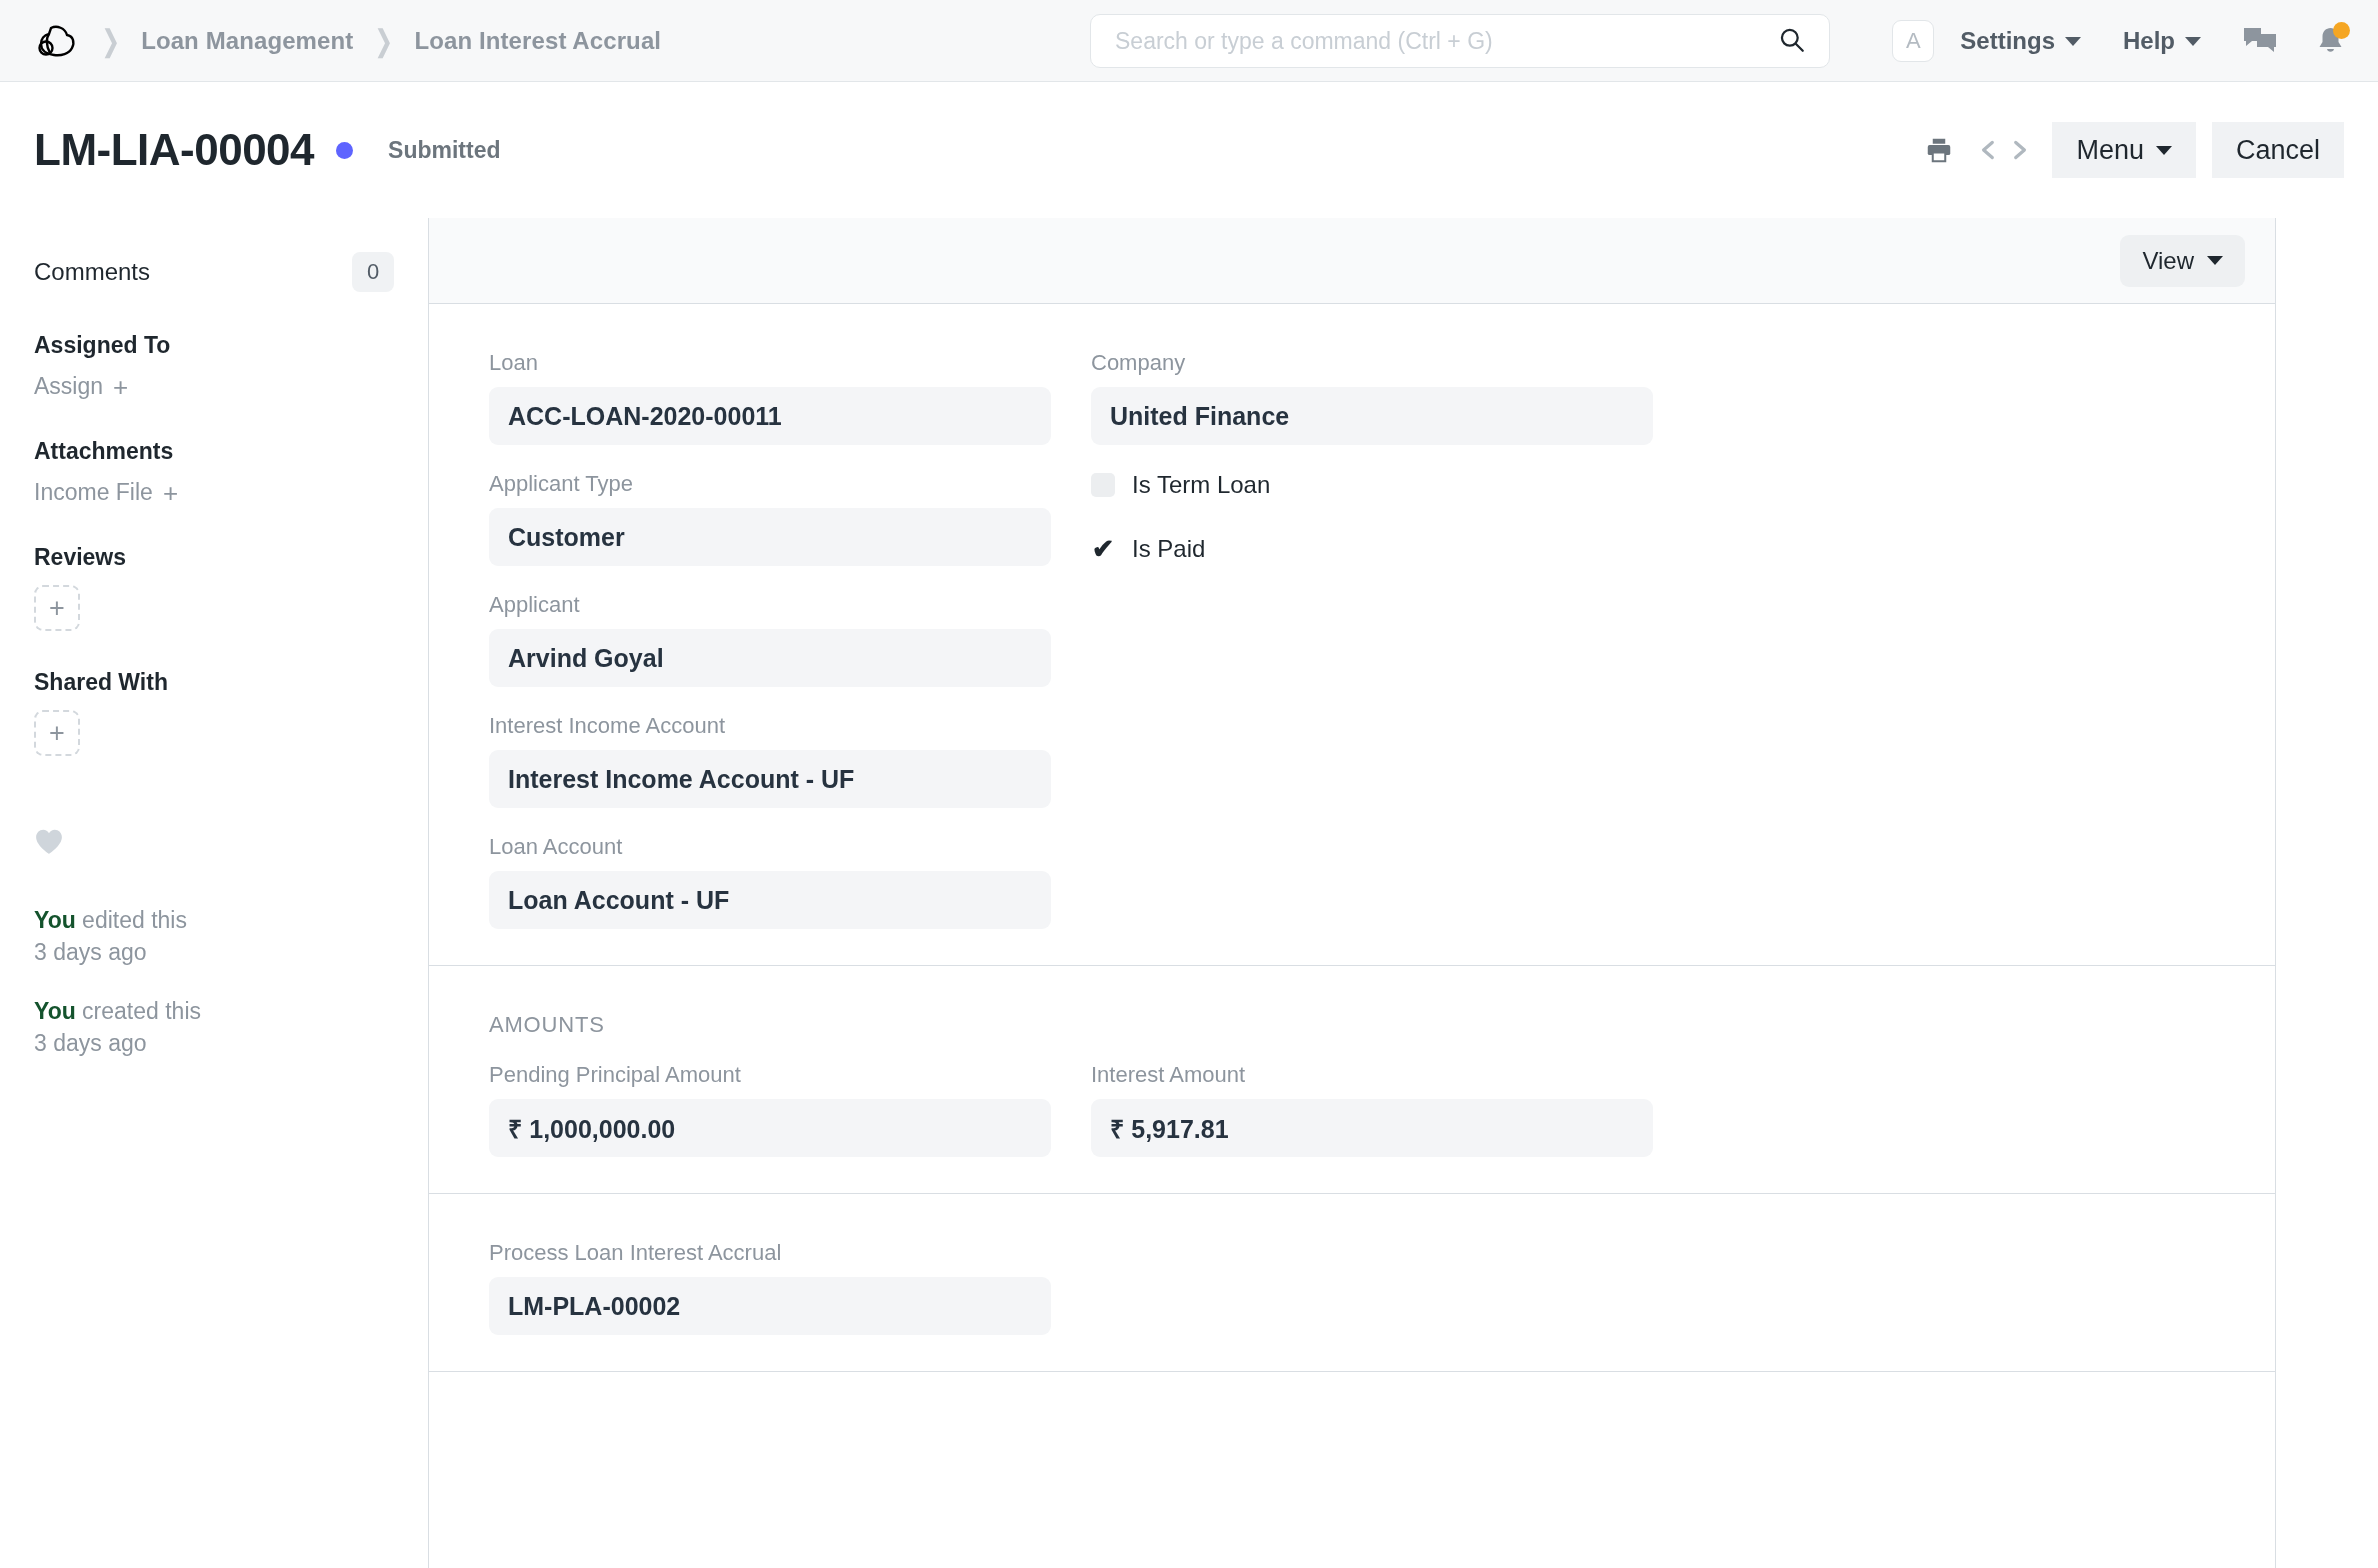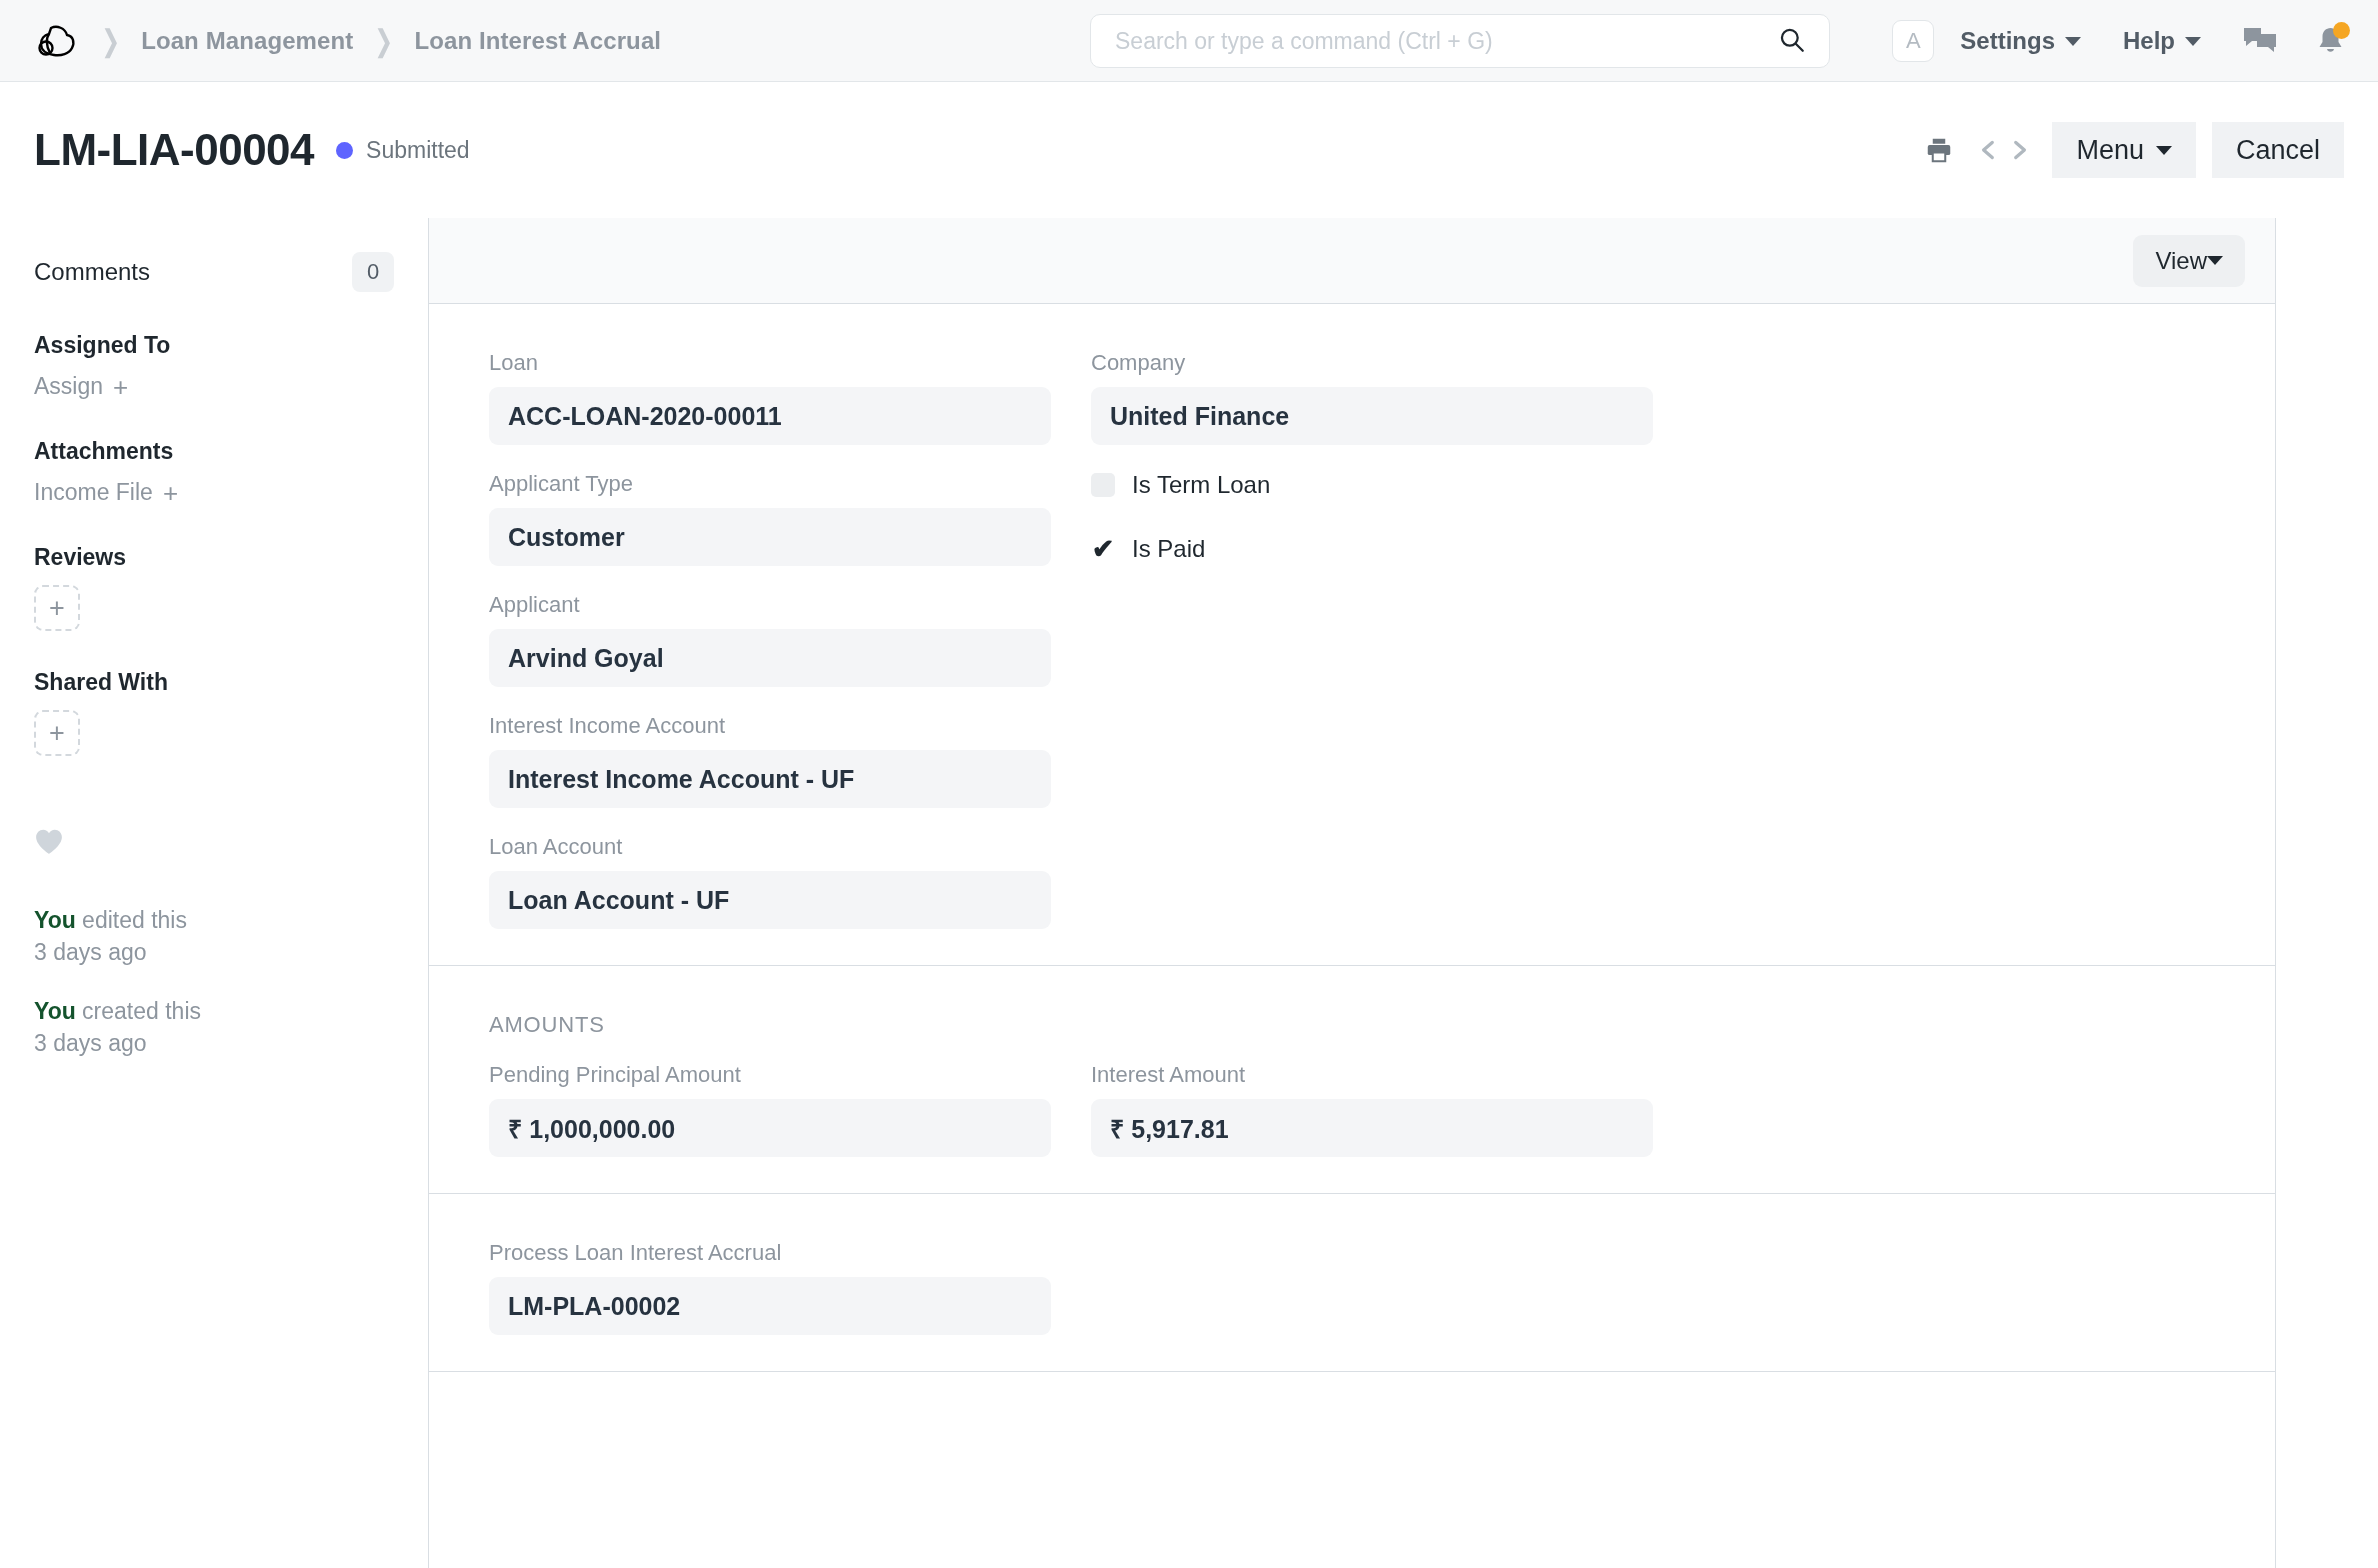--- a/index.html
+++ b/index.html
@@ -127,21 +127,21 @@
   }
   .status {
     display: flex; align-items: center; gap: 13px;
     margin-left: 22px;
   }
   .status-dot {
     width: 17px; height: 17px; border-radius: 50%;
     background: #5e64ff;
   }
   .status-label {
-    font-size: 23px; font-weight: 400; color: #6c757d;
+    font-size: 23px; font-weight: 700; color: #6c757d; margin-left: 22px;
   }
   .head-actions {
     position: absolute; right: 34px; top: 0; height: 136px;
     display: flex; align-items: center;
   }
   .icon-btn { display:flex; align-items:center; justify-content:center; cursor: pointer; }
   .nav-arrows { display:flex; align-items:center; gap: 4px; margin: 0 20px 0 22px; }
   .btn {
     height: 56px;
     background: #f0f2f4;
@@ -225,21 +225,21 @@
     display: flex; align-items: center; justify-content: flex-end;
     padding: 0 30px;
   }
   .view-btn {
     height: 52px;
     background: #eef0f2;
     border: none; border-radius: 9px;
     font-family: "Liberation Sans", sans-serif;
     font-size: 24px; color: #1f272e;
     padding: 0 22px;
-    display: flex; align-items: center; gap: 0;
+    display: flex; align-items: center; gap: 13px;
     cursor: pointer;
   }
   .section {
     padding: 46px 60px 36px 60px;
     border-bottom: 1px solid #d9dee3;
   }
   .section.last { border-bottom: 1px solid #d9dee3; }
   .section-label {
     font-size: 22px; color: #8d959e;
     letter-spacing: 0.8px;

